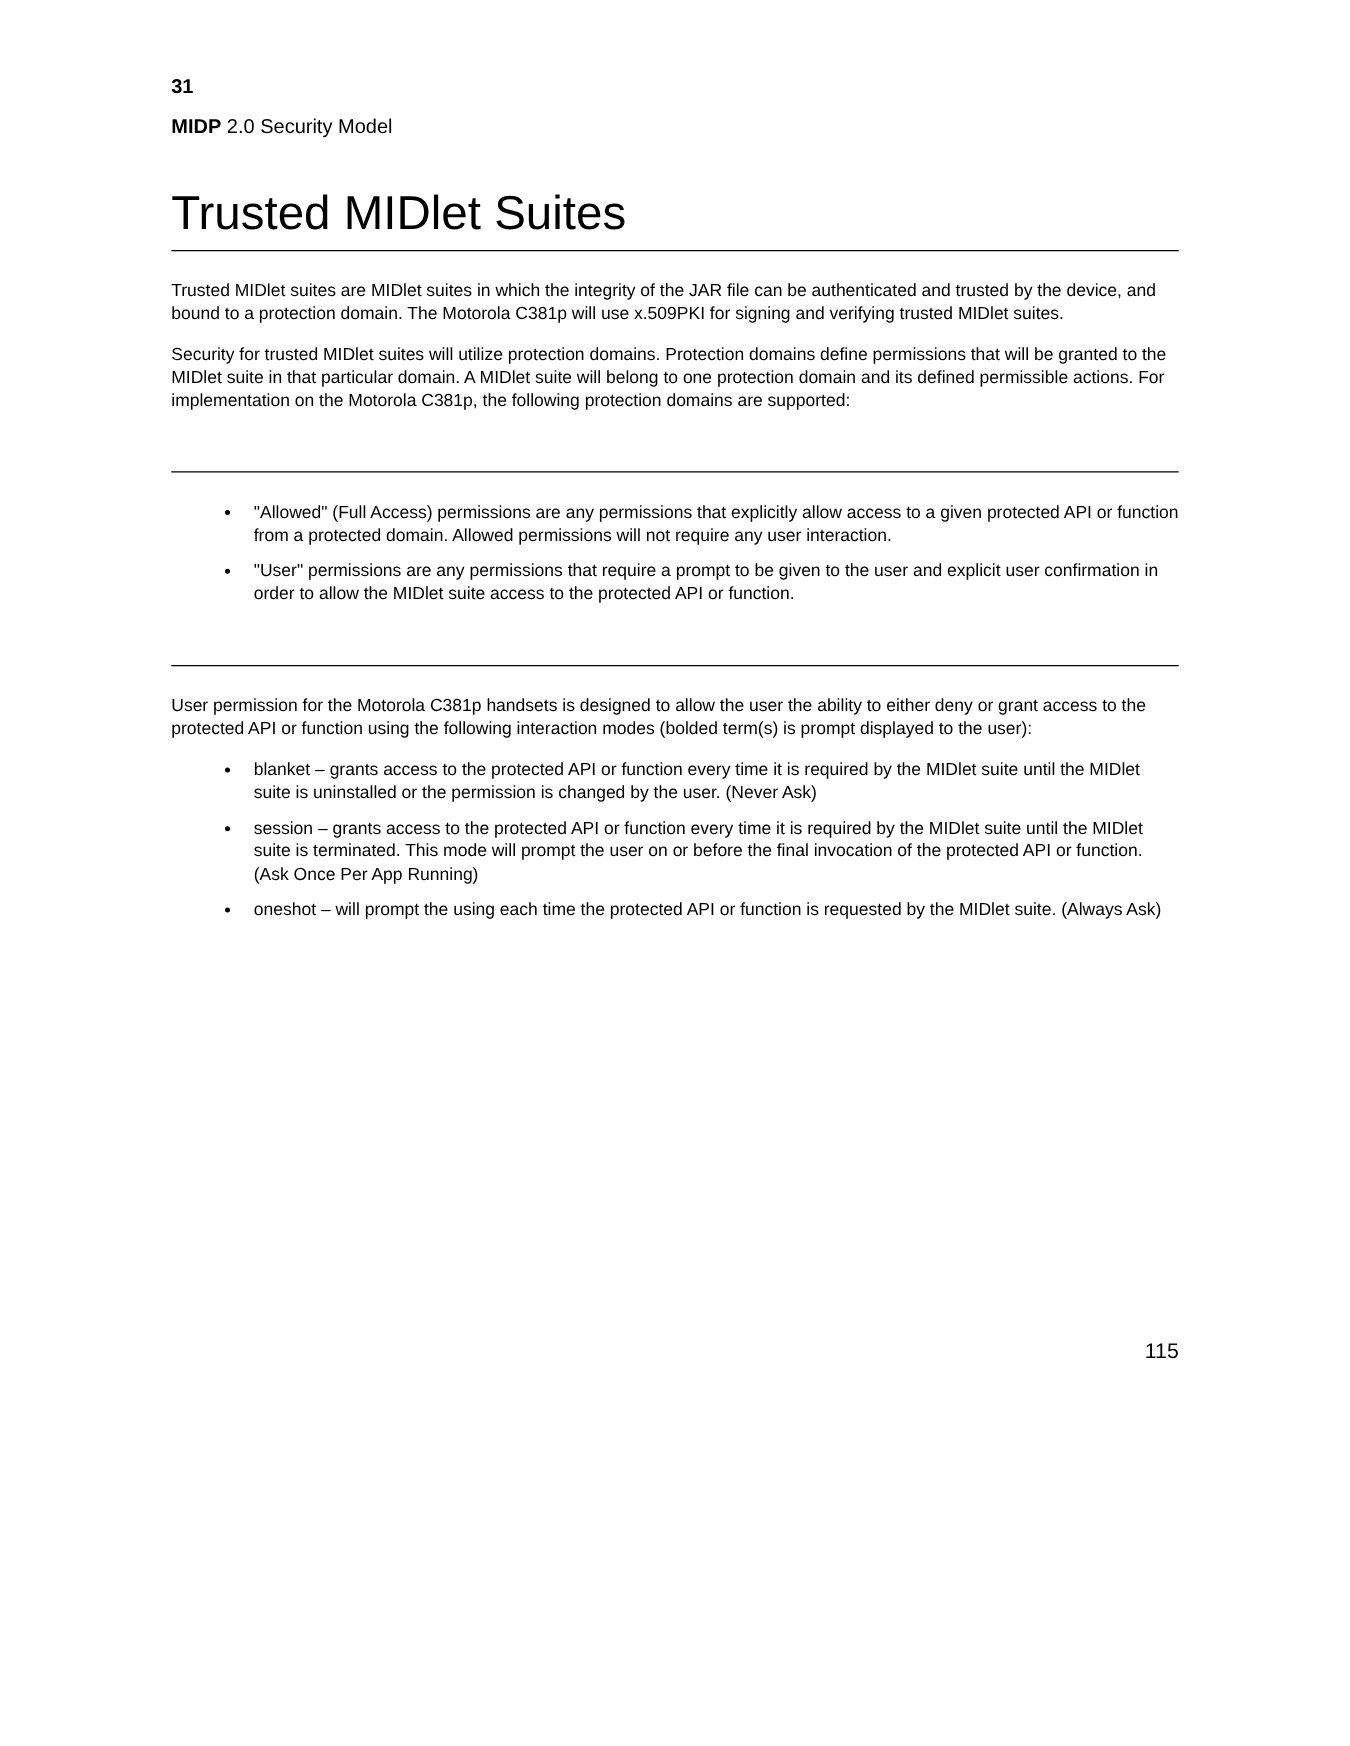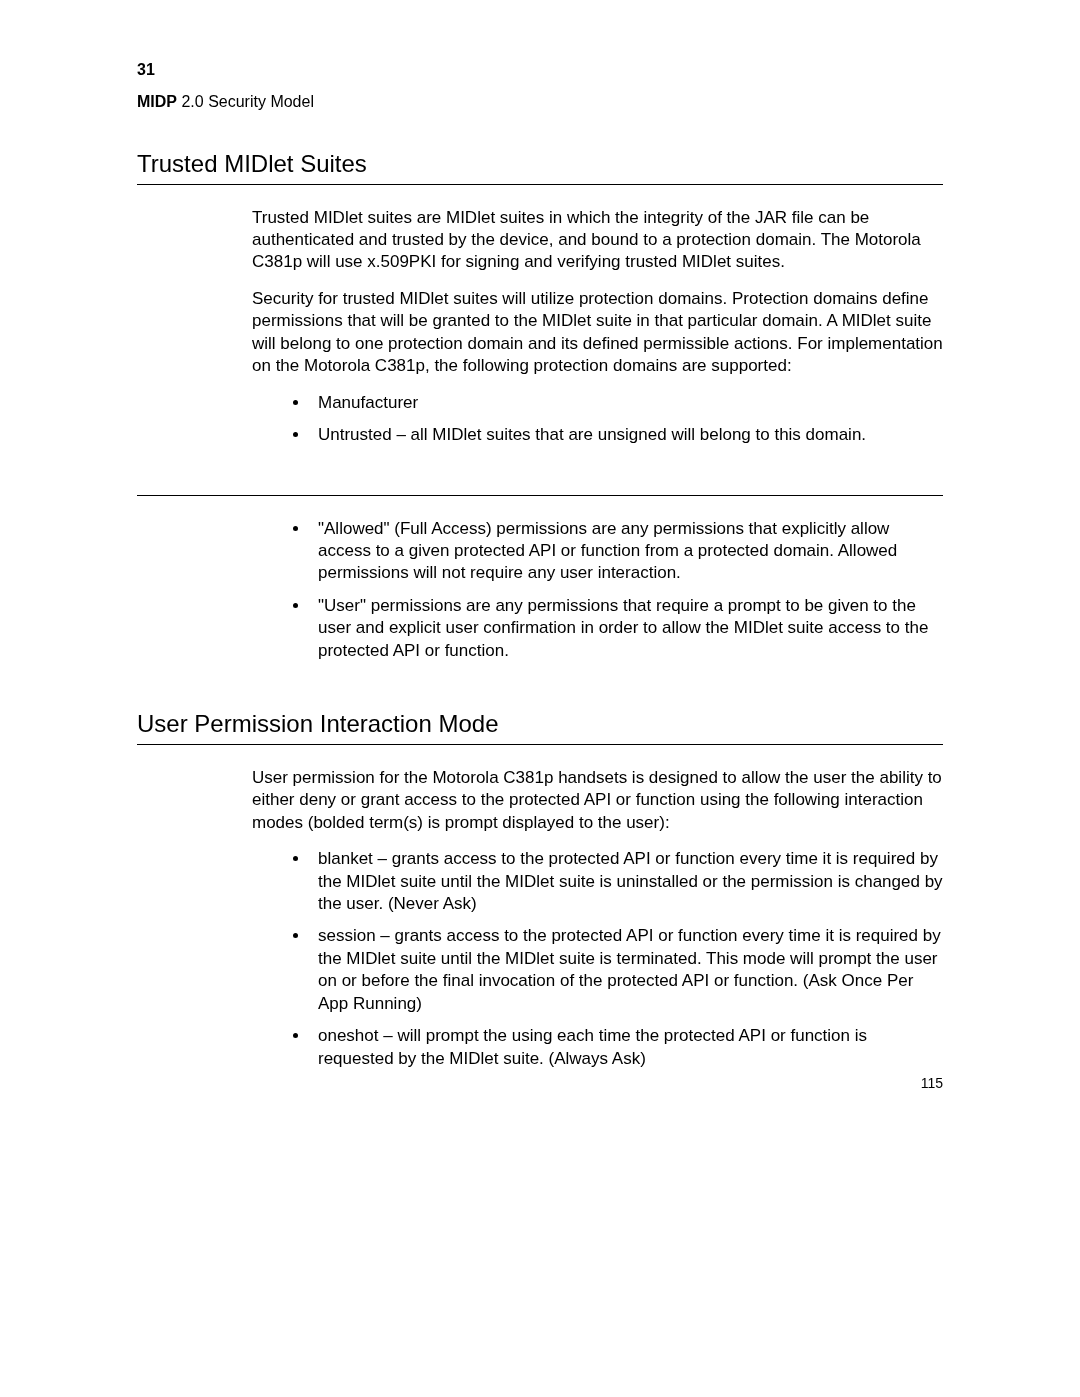--- a/index.html
+++ b/index.html
@@ -27,92 +27,86 @@
   .header .chapter {
     font-weight: bold;
   }
   .header .title-line {
     margin-top: 12px;
   }
   .header .title-line .bold {
     font-weight: bold;
   }
   h1.section {
-    font-size: 24px;
+    font-size: 38px;
     font-weight: normal;
     margin: 0 0 6px 0;
     line-height: 1.15;
   }
   .rule {
     border: none;
     border-top: 1px solid #000;
     margin: 0 0 22px 0;
   }
   .body-block {
-    margin-left: 115px;
-    font-size: 17px;
+    font-size: 14px;
     line-height: 1.32;
   }
   .body-block p {
     margin: 0 0 14px 0;
   }
   .body-block ul {
     margin: 4px 0 14px 0;
     padding-left: 58px;
   }
   .body-block ul li {
     margin-bottom: 10px;
     padding-left: 8px;
   }
   .section-gap {
     height: 34px;
   }
   .pagenum {
     position: absolute;
     right: 137px;
     bottom: 78px;
-    font-size: 14px;
+    font-size: 17px;
   }
 </style>
 </head>
 <body>
 
 <div class="page">
 
   <div class="header">
     <div class="chapter">31</div>
     <div class="title-line">
       <span class="bold">MIDP</span><span> 2.0 Security Model</span>
     </div>
   </div>
 
   <h1 class="section">Trusted MIDlet Suites</h1>
   <hr class="rule">
   <div class="body-block">
     <p>Trusted MIDlet suites are MIDlet suites in which the integrity of the JAR file can be authenticated and trusted by the device, and bound to a protection domain. The Motorola C381p will use x.509PKI for signing and verifying trusted MIDlet suites.</p>
     <p>Security for trusted MIDlet suites will utilize protection domains. Protection domains define permissions that will be granted to the MIDlet suite in that particular domain. A MIDlet suite will belong to one protection domain and its defined permissible actions. For implementation on the Motorola C381p, the following protection domains are supported:</p>
-    <ul>
-      <li>Manufacturer</li>
-      <li>Untrusted – all MIDlet suites that are unsigned will belong to this domain.</li>
-    </ul>
   </div>
 
   <div class="section-gap"></div>
 
   <hr class="rule">
   <div class="body-block">
     <ul>
       <li>"Allowed" (Full Access) permissions are any permissions that explicitly allow access to a given protected API or function from a protected domain. Allowed permissions will not require any user interaction.</li>
       <li>"User" permissions are any permissions that require a prompt to be given to the user and explicit user confirmation in order to allow the MIDlet suite access to the protected API or function.</li>
     </ul>
   </div>
 
   <div class="section-gap"></div>
 
-  <h1 class="section">User Permission Interaction Mode</h1>
   <hr class="rule">
   <div class="body-block">
     <p>User permission for the Motorola C381p handsets is designed to allow the user the ability to either deny or grant access to the protected API or function using the following interaction modes (bolded term(s) is prompt displayed to the user):</p>
     <ul>
       <li>blanket – grants access to the protected API or function every time it is required by the MIDlet suite until the MIDlet suite is uninstalled or the permission is changed by the user. (Never Ask)</li>
       <li>session – grants access to the protected API or function every time it is required by the MIDlet suite until the MIDlet suite is terminated. This mode will prompt the user on or before the final invocation of the protected API or function.  (Ask Once Per App Running)</li>
       <li>oneshot – will prompt the using each time the protected API or function is requested by the MIDlet suite. (Always Ask)</li>
     </ul>
   </div>
 

